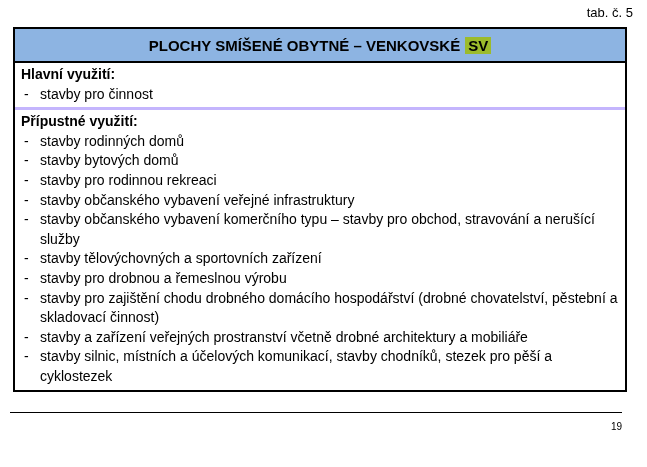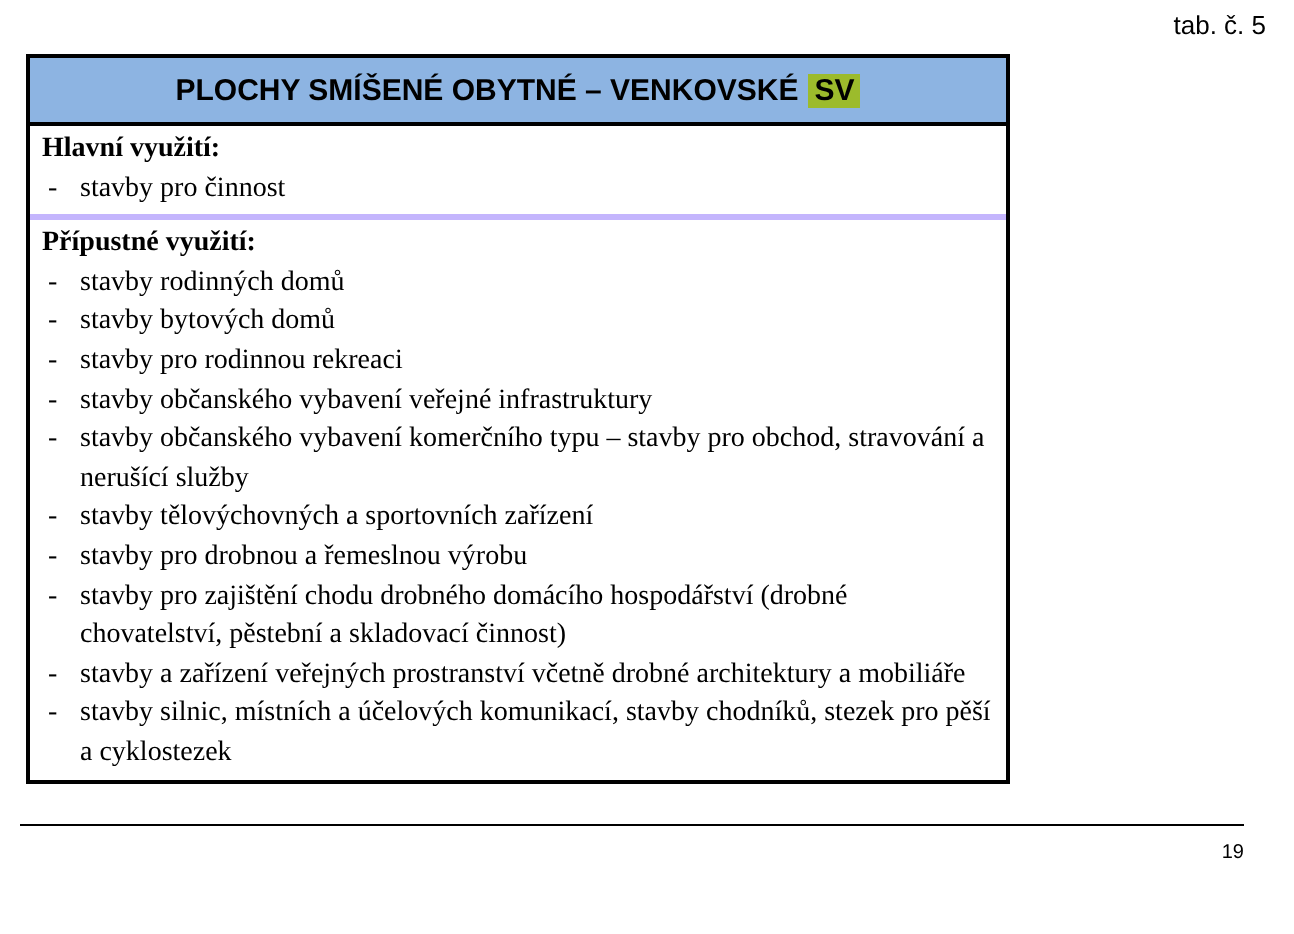--- a/index.html
+++ b/index.html
@@ -16,42 +16,41 @@
     overflow: hidden;
   }
   .tab-label {
     position: absolute;
     top: 5px; right: 14px;
     font-size: 13px;
   }
   .ztable {
     position: absolute;
     top: 27px; left: 13px;
-    width: 492px;
+    width: 614px;
     box-sizing: border-box;
     border: 2px solid #000;
     background: #fff;
   }
   .ztable-header {
     border-bottom: 2px solid #000;
     text-align: center;
     font-weight: bold;
     font-size: 15px;
     padding: 8px 4px 7px 4px;
   }
   .code {
     font-weight: bold;
     padding: 0 3px;
     margin-left: 5px;
   }
   .ztable-row {
     padding: 2px 6px 3px 4px;
     font-size: 14px;
     line-height: 19.6px;
-    font-family: Liberation Serif, serif;
   }
   .ztable-row + .ztable-row { border-top: 3px solid #c4b5fd; }
   .sec-heading { font-weight: bold; padding-left: 2px; }
   .item { display: flex; padding-left: 5px; }
   .dash { flex: 0 0 16px; width: 16px; }
   .item-text { flex: 1; }
   .footer-rule {
     position: absolute;
     top: 412px; left: 10px;
     width: 612px;

